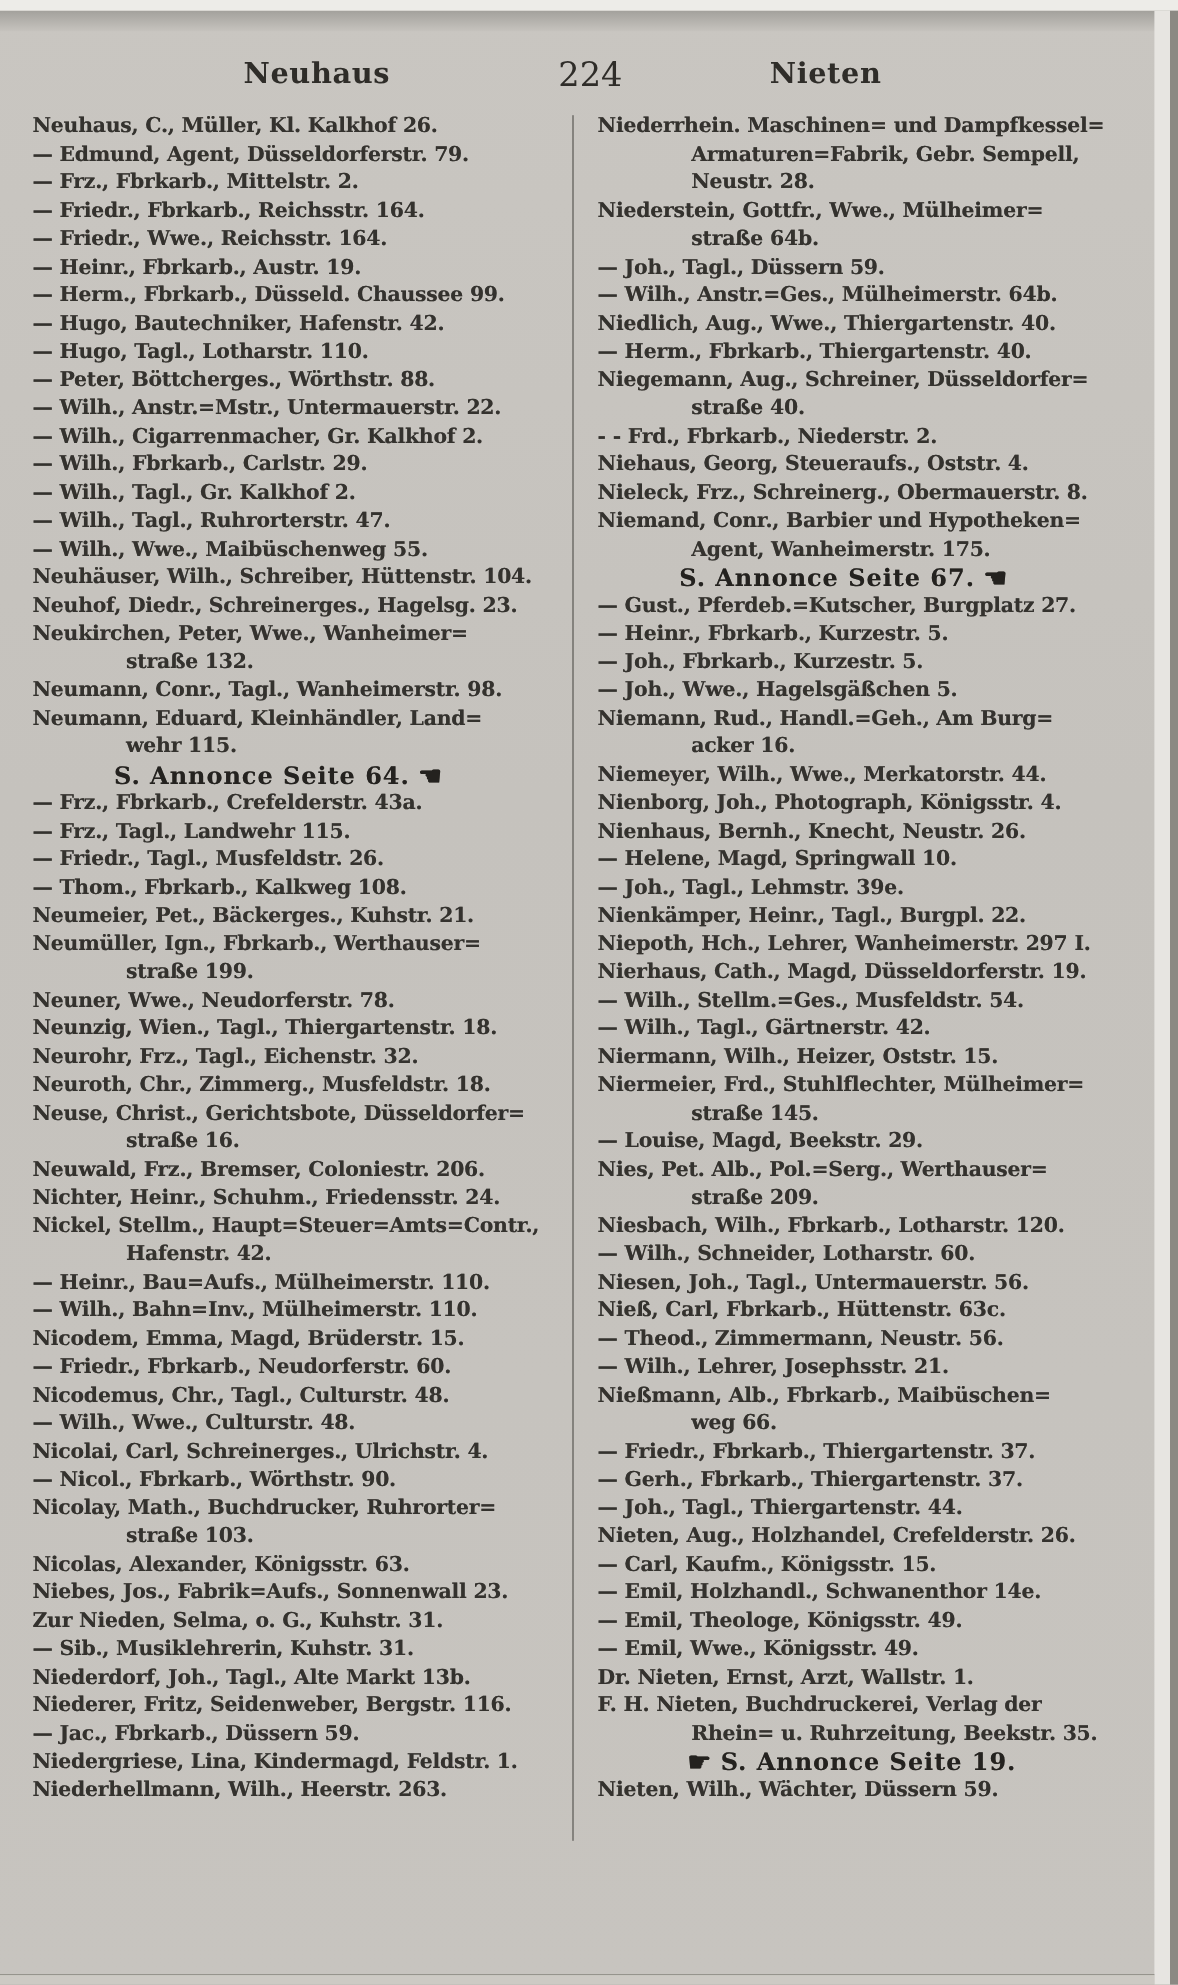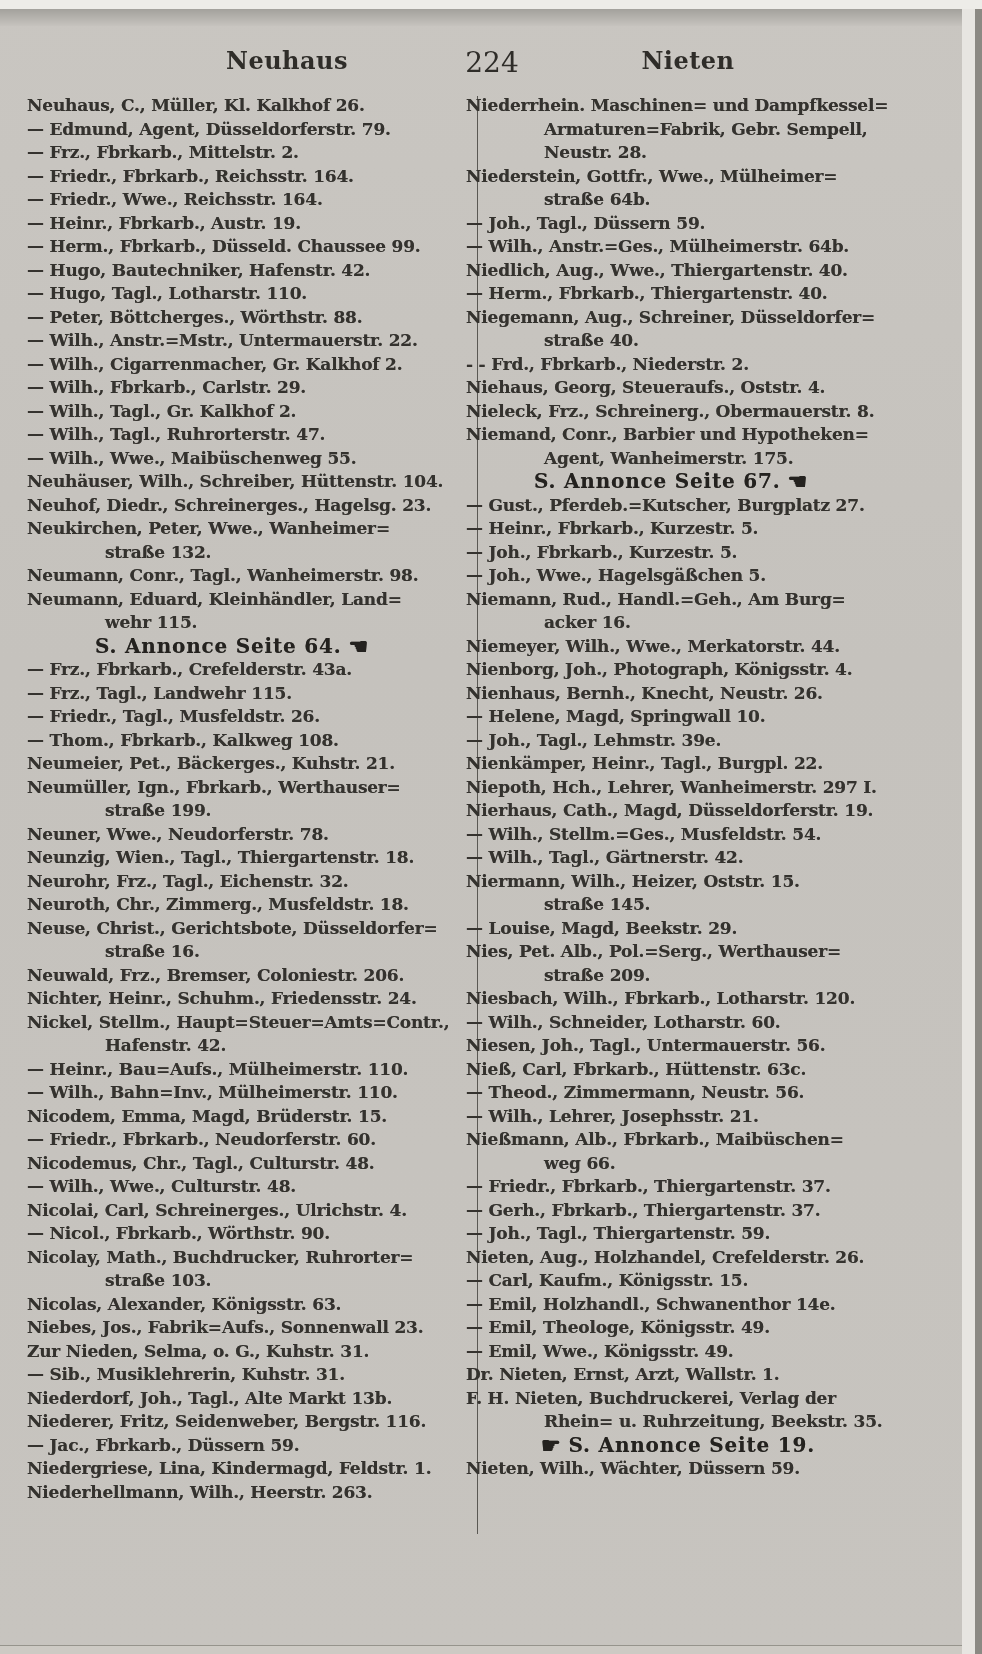--- a/index.html
+++ b/index.html
@@ -14,29 +14,29 @@
     background:linear-gradient(180deg,#a3a19c,#c6c3be);}
   .edge-right-white{position:absolute;top:9px;right:7px;width:13px;bottom:0;background:#e7e5e1;}
   .edge-right-dark{position:absolute;top:9px;right:0;width:7px;bottom:0;background:#8b8983;}
   .edge-bottom-line{position:absolute;left:0;right:20px;top:1645px;height:1px;background:#96948c;}
   .edge-bottom{position:absolute;left:0;right:20px;top:1646px;bottom:0;background:#cdcac4;}
 
   
   .hdr{position:absolute;top:46px;left:0;width:100%;height:32px;}
   .hdr-word{position:absolute;transform:translateX(-50%);
     font-weight:bold;font-size:24px;letter-spacing:0.5px;color:#2f2d29;}
-  .hdr-word.left{left:287px;}
+  .hdr-word.left{left:264px;}
   .hdr-word.right{left:688px;}
   .hdr-num{position:absolute;left:492px;transform:translateX(-50%);
     font-weight:normal;font-size:28px;color:#2f2d29;}
 
   
   .col{position:absolute;top:94px;}
   .col.left{left:27px;width:440px;}
-  .col.right{left:466px;width:462px;}
+  .col.right{left:498px;width:462px;}
   .divider{position:absolute;top:96px;left:477px;width:1px;height:1438px;background:#5a5853;}
 
   .line{
     height:23.5px;line-height:23.5px;white-space:nowrap;
     font-size:17px;font-weight:bold;letter-spacing:-0.2px;
     text-shadow:0 0 0.5px rgba(40,38,34,0.55);
   }
   .line.c{padding-left:78px;}
   .line.a{font-size:20px;letter-spacing:0.8px;padding-left:68px;color:#24221f;}
   .hand{font-size:22px;padding:0 7px;vertical-align:-1px;}
@@ -149,35 +149,36 @@
       <div class="line e">Nienborg, Joh., Photograph, Königsstr. 4.</div>
       <div class="line e">Nienhaus, Bernh., Knecht, Neustr. 26.</div>
       <div class="line e">— Helene, Magd, Springwall 10.</div>
       <div class="line e">— Joh., Tagl., Lehmstr. 39e.</div>
       <div class="line e">Nienkämper, Heinr., Tagl., Burgpl. 22.</div>
       <div class="line e">Niepoth, Hch., Lehrer, Wanheimerstr. 297 I.</div>
       <div class="line e">Nierhaus, Cath., Magd, Düsseldorferstr. 19.</div>
       <div class="line e">— Wilh., Stellm.=Ges., Musfeldstr. 54.</div>
       <div class="line e">— Wilh., Tagl., Gärtnerstr. 42.</div>
       <div class="line e">Niermann, Wilh., Heizer, Oststr. 15.</div>
+      <div class="line e">Niermeier, Frd., Stuhlflechter, Mülheimer=</div>
       <div class="line c">straße 145.</div>
       <div class="line e">— Louise, Magd, Beekstr. 29.</div>
       <div class="line e">Nies, Pet. Alb., Pol.=Serg., Werthauser=</div>
       <div class="line c">straße 209.</div>
       <div class="line e">Niesbach, Wilh., Fbrkarb., Lotharstr. 120.</div>
       <div class="line e">— Wilh., Schneider, Lotharstr. 60.</div>
       <div class="line e">Niesen, Joh., Tagl., Untermauerstr. 56.</div>
       <div class="line e">Nieß, Carl, Fbrkarb., Hüttenstr. 63c.</div>
       <div class="line e">— Theod., Zimmermann, Neustr. 56.</div>
       <div class="line e">— Wilh., Lehrer, Josephsstr. 21.</div>
       <div class="line e">Nießmann, Alb., Fbrkarb., Maibüschen=</div>
       <div class="line c">weg 66.</div>
       <div class="line e">— Friedr., Fbrkarb., Thiergartenstr. 37.</div>
       <div class="line e">— Gerh., Fbrkarb., Thiergartenstr. 37.</div>
-      <div class="line e">— Joh., Tagl., Thiergartenstr. 59.</div>
+      <div class="line e">— Joh., Tagl., Thiergartenstr. 44.</div>
       <div class="line e">Nieten, Aug., Holzhandel, Crefelderstr. 26.</div>
       <div class="line e">— Carl, Kaufm., Königsstr. 15.</div>
       <div class="line e">— Emil, Holzhandl., Schwanenthor 14e.</div>
       <div class="line e">— Emil, Theologe, Königsstr. 49.</div>
       <div class="line e">— Emil, Wwe., Königsstr. 49.</div>
       <div class="line e">Dr. Nieten, Ernst, Arzt, Wallstr. 1.</div>
       <div class="line e">F. H. Nieten, Buchdruckerei, Verlag der</div>
       <div class="line c">Rhein= u. Ruhrzeitung, Beekstr. 35.</div>
       <div class="line a"><span class="hand">☛</span><span>S. Annonce Seite 19.</span></div>
       <div class="line e">Nieten, Wilh., Wächter, Düssern 59.</div>

